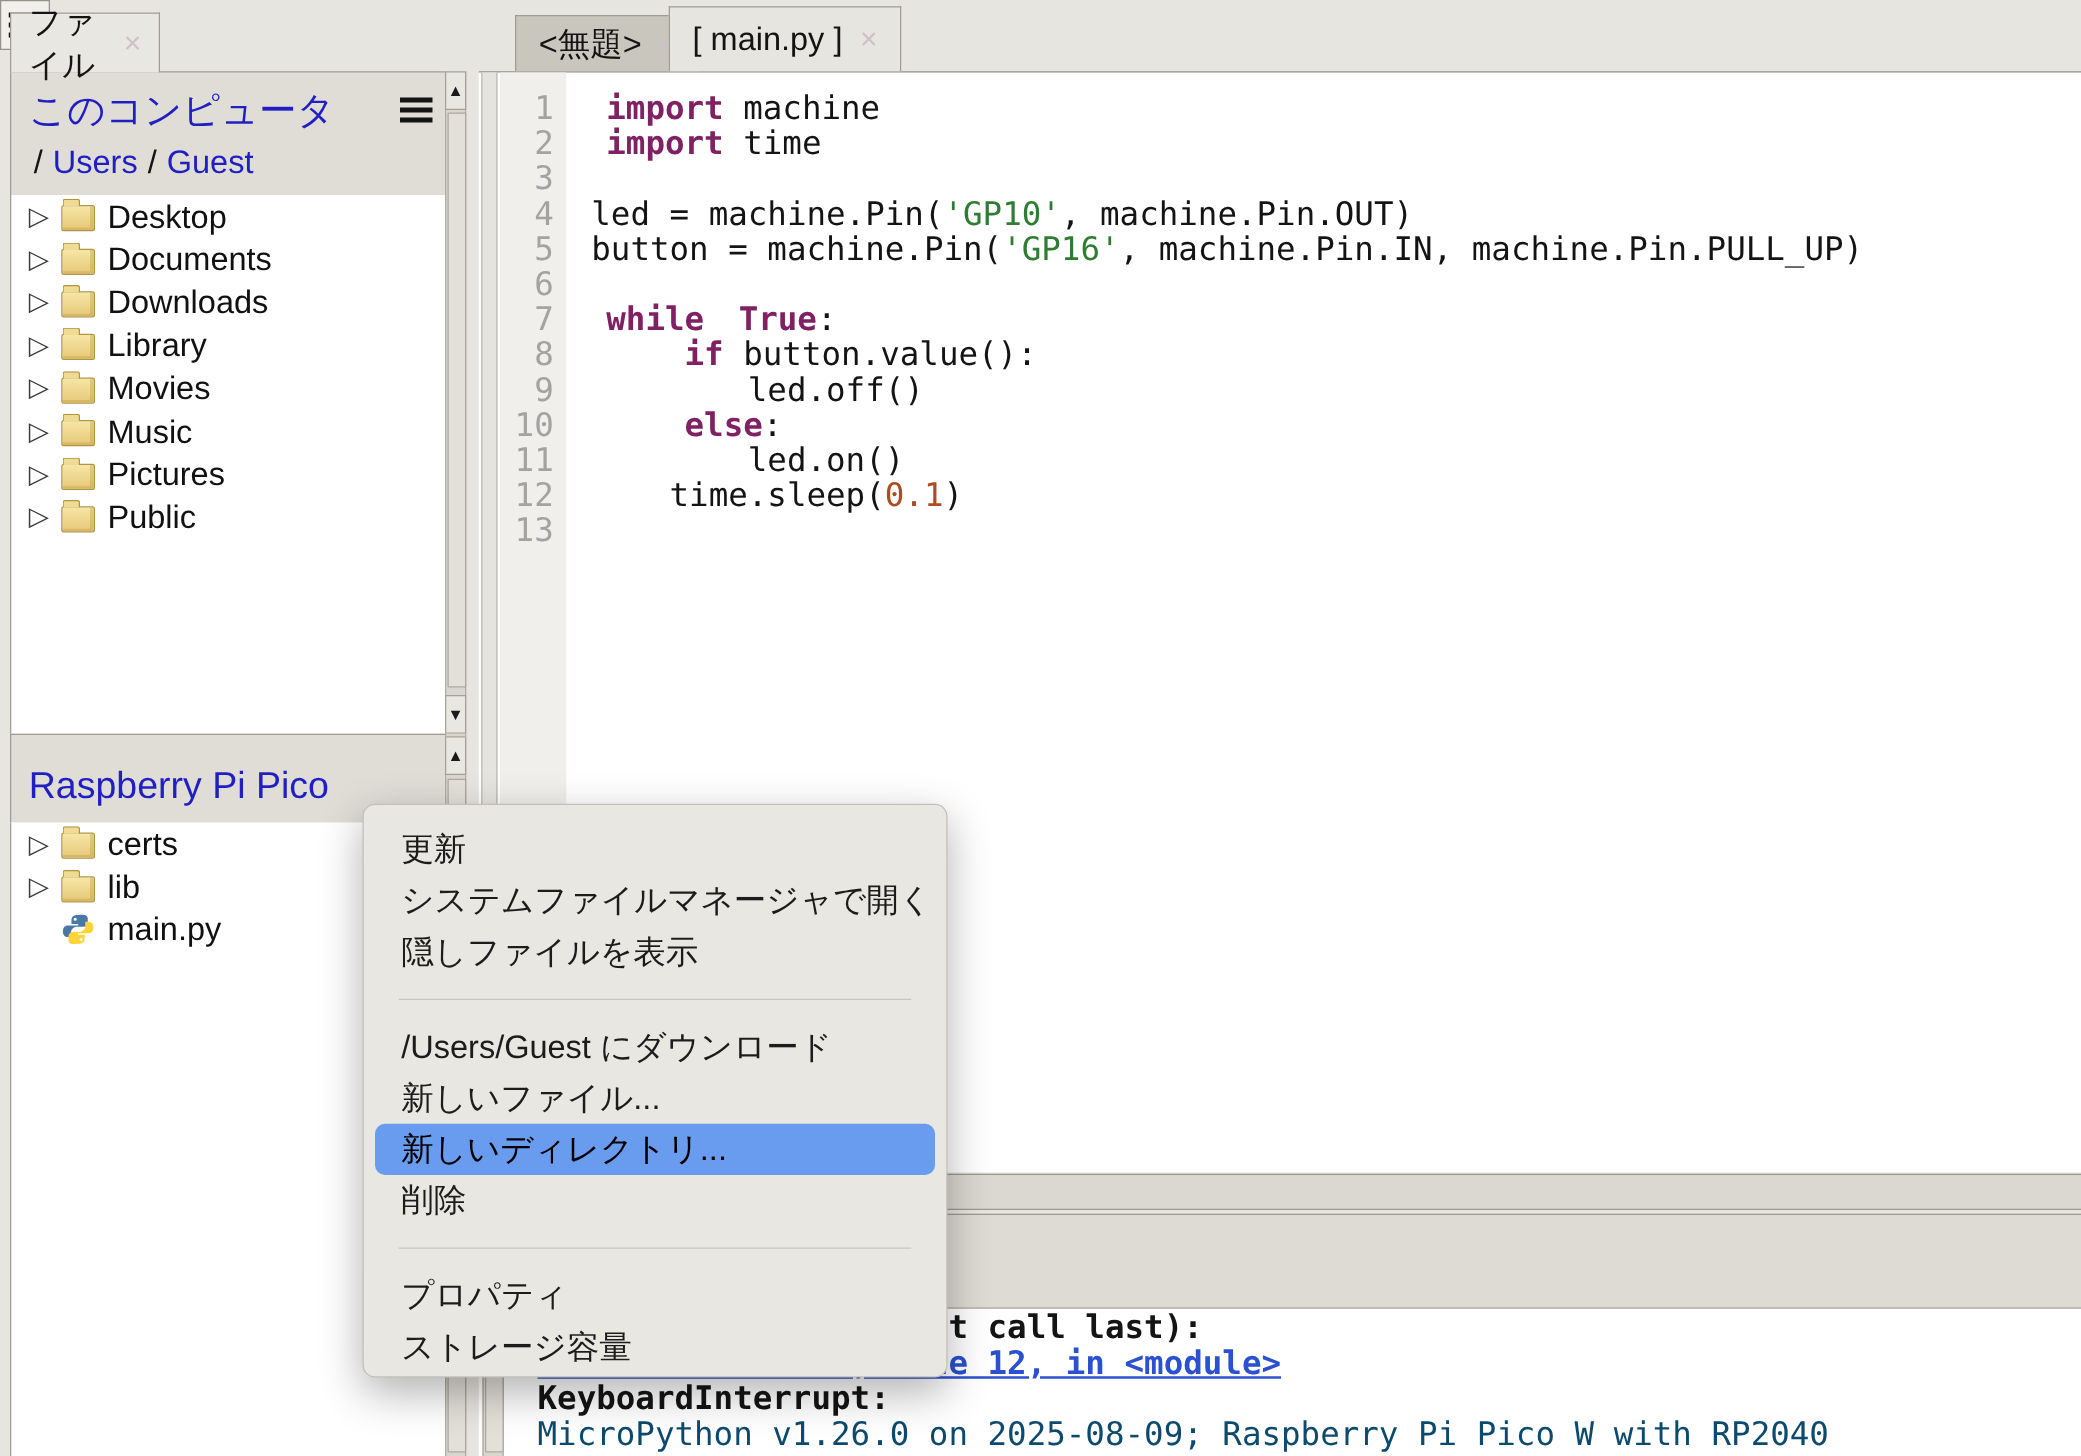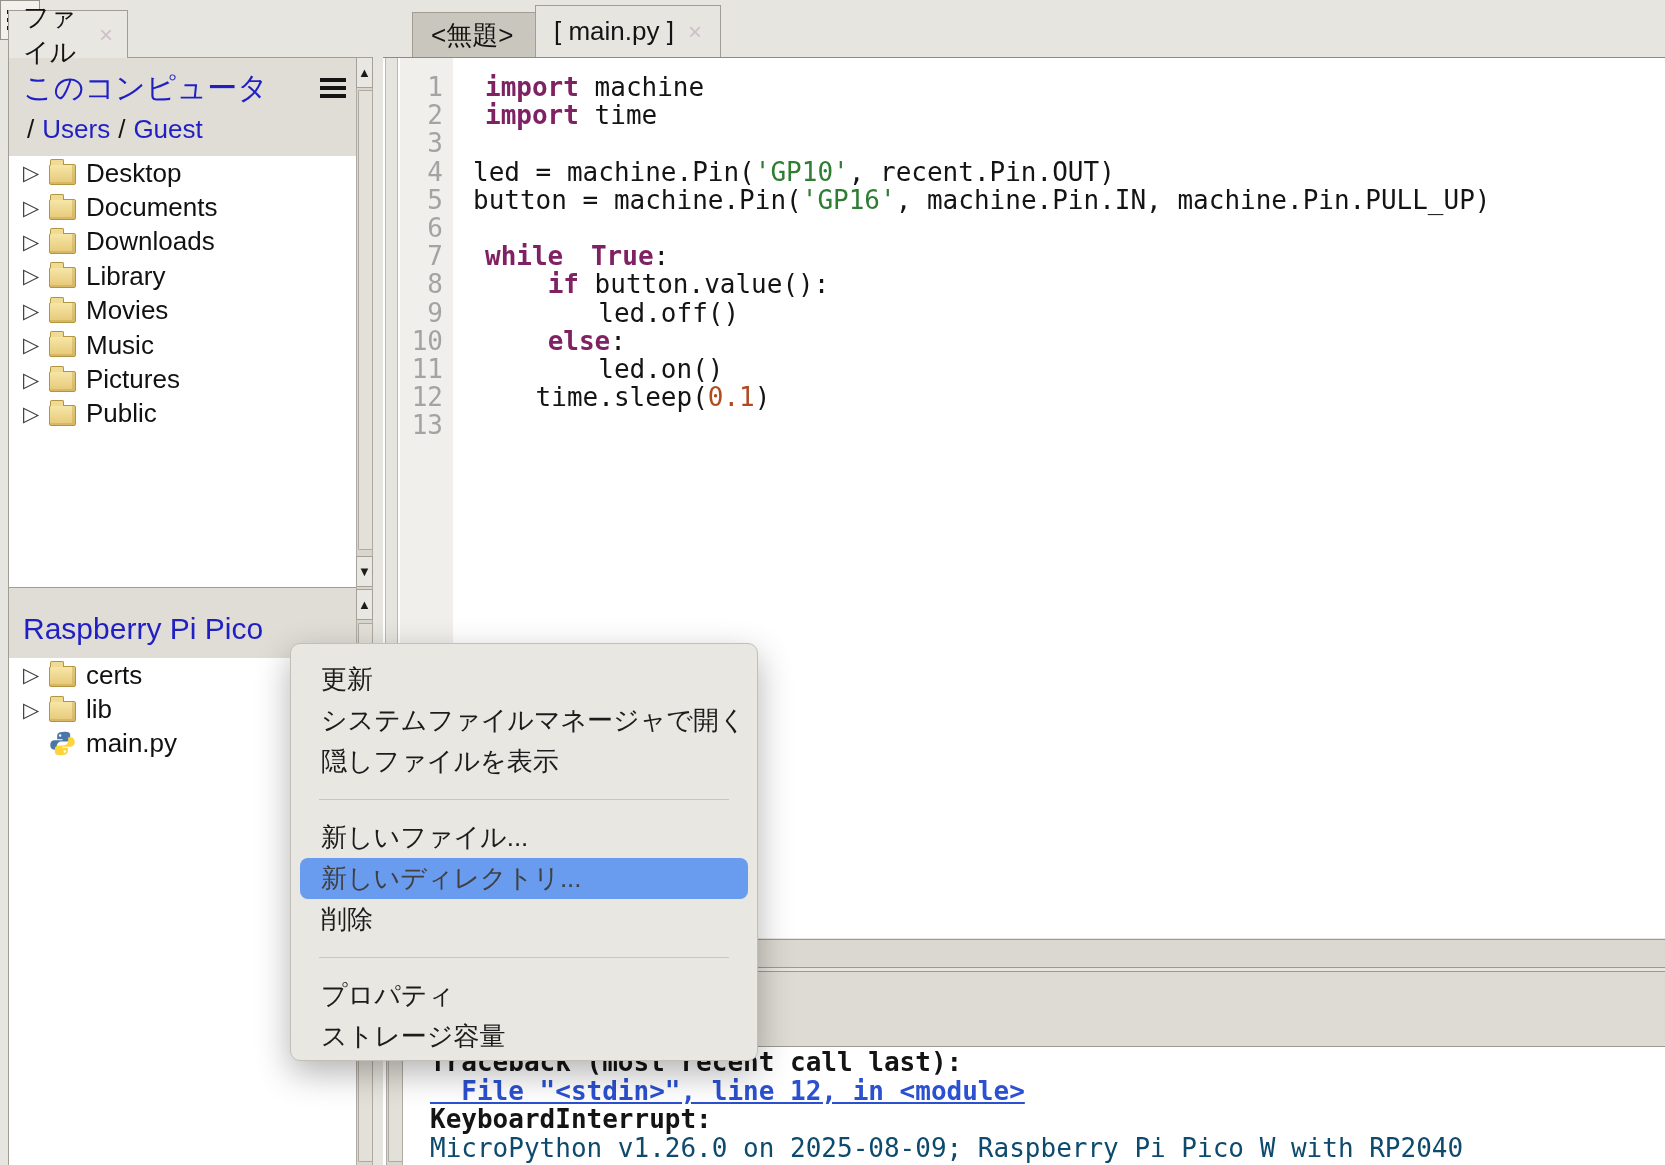--- a/index.html
+++ b/index.html
@@ -91,21 +91,21 @@
   .sh-bold { font-weight:bold; color:#141414; }
   .sh-link { color:#2b50d0; text-decoration:underline; font-weight:bold; }
   .sh-dim  { color:#0c4a6e; }
 
   
   #context-menu { position:absolute; left:290px; top:643px; width:468px; background:#e9e7e2;
     border:1px solid #c2bfb8; border-radius:10px; box-shadow:0 12px 34px rgba(0,0,0,.30);
     padding:15px 0 3px 0; z-index:10; }
   .menu-item { height:41px; display:flex; align-items:center; padding-left:30px;
     font-size:26px; color:#1c1c1c; white-space:nowrap; }
-  .menu-item.selected { margin:0 9px; padding-left:21px; background:#699cee; color:#404040; border-radius:8px; }
+  .menu-item.selected { margin:0 9px; padding-left:21px; background:#699cee; color:#000000; border-radius:8px; }
   .menu-sep { height:1px; background:#c9c6c0; margin:17px 28px; }
 </style>
 </head>
 <body>
 
 <div id="app">
 
   <div class="files-tab">
     <span class="tab-label">ファイル</span>
     <span class="tab-close">×</span>
@@ -237,21 +237,21 @@
         <div>9</div>
         <div>10</div>
         <div>11</div>
         <div>12</div>
         <div>13</div>
       </div>
     <div id="code-lines">
         <div><span class="tok-k">import</span><span> machine</span></div>
         <div><span class="tok-k">import</span><span> time</span></div>
         <div>&nbsp;</div>
-        <div><span>led = machine.Pin(</span><span class="tok-s">'GP10'</span><span>, recent.Pin.OUT)</span></div>
+        <div><span>led = machine.Pin(</span><span class="tok-s">'GP10'</span><span>, machine.Pin.OUT)</span></div>
         <div><span>button = machine.Pin(</span><span class="tok-s">'GP16'</span><span>, machine.Pin.IN, machine.Pin.PULL_UP)</span></div>
         <div>&nbsp;</div>
         <div><span class="tok-k">while</span><span> </span><span class="tok-k">True</span><span>:</span></div>
         <div><span>    </span><span class="tok-k">if</span><span> button.value():</span></div>
         <div><span>        led.off()</span></div>
         <div><span>    </span><span class="tok-k">else</span><span>:</span></div>
         <div><span>        led.on()</span></div>
         <div><span>    time.sleep(</span><span class="tok-n">0.1</span><span>)</span></div>
         <div>&nbsp;</div>
       </div>
@@ -270,20 +270,21 @@
   </div>
   <div class="sb-track" id="shell-sb">
     <div class="sb-thumb"></div>
   </div>
 
   <div id="context-menu">
       <div class="menu-item">更新</div>
       <div class="menu-item">システムファイルマネージャで開く</div>
       <div class="menu-item">隠しファイルを表示</div>
       <div class="menu-sep"></div>
+      <div class="menu-item">/Users/Guest にダウンロード</div>
       <div class="menu-item">新しいファイル...</div>
       <div class="menu-item selected">新しいディレクトリ...</div>
       <div class="menu-item">削除</div>
       <div class="menu-sep"></div>
       <div class="menu-item">プロパティ</div>
       <div class="menu-item">ストレージ容量</div>
     </div>
 
 </div>
 

